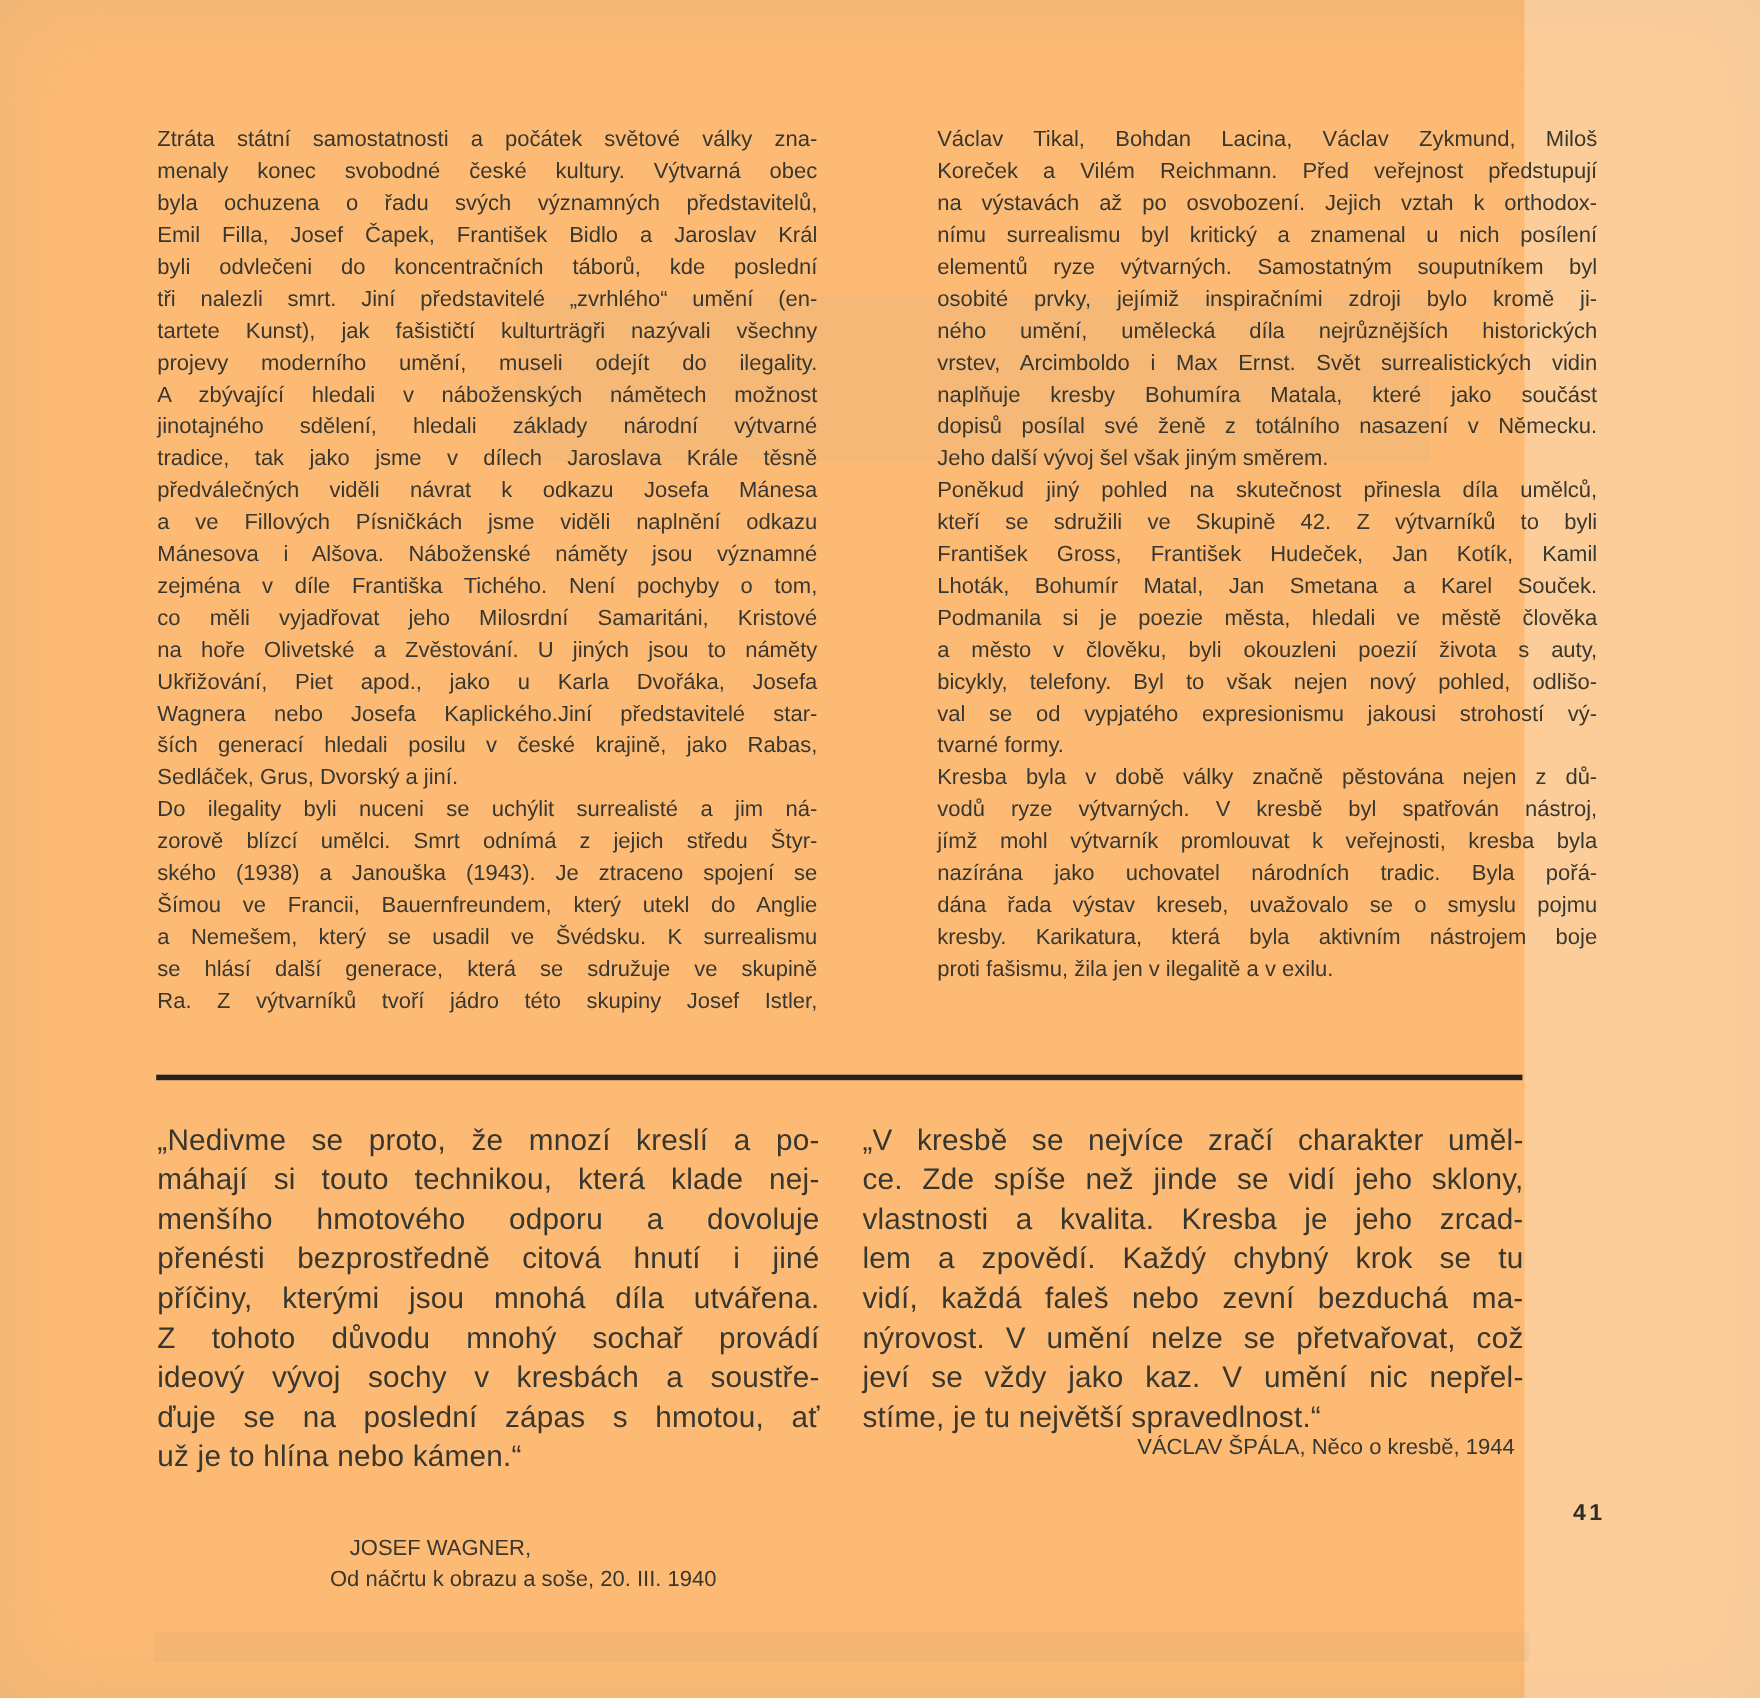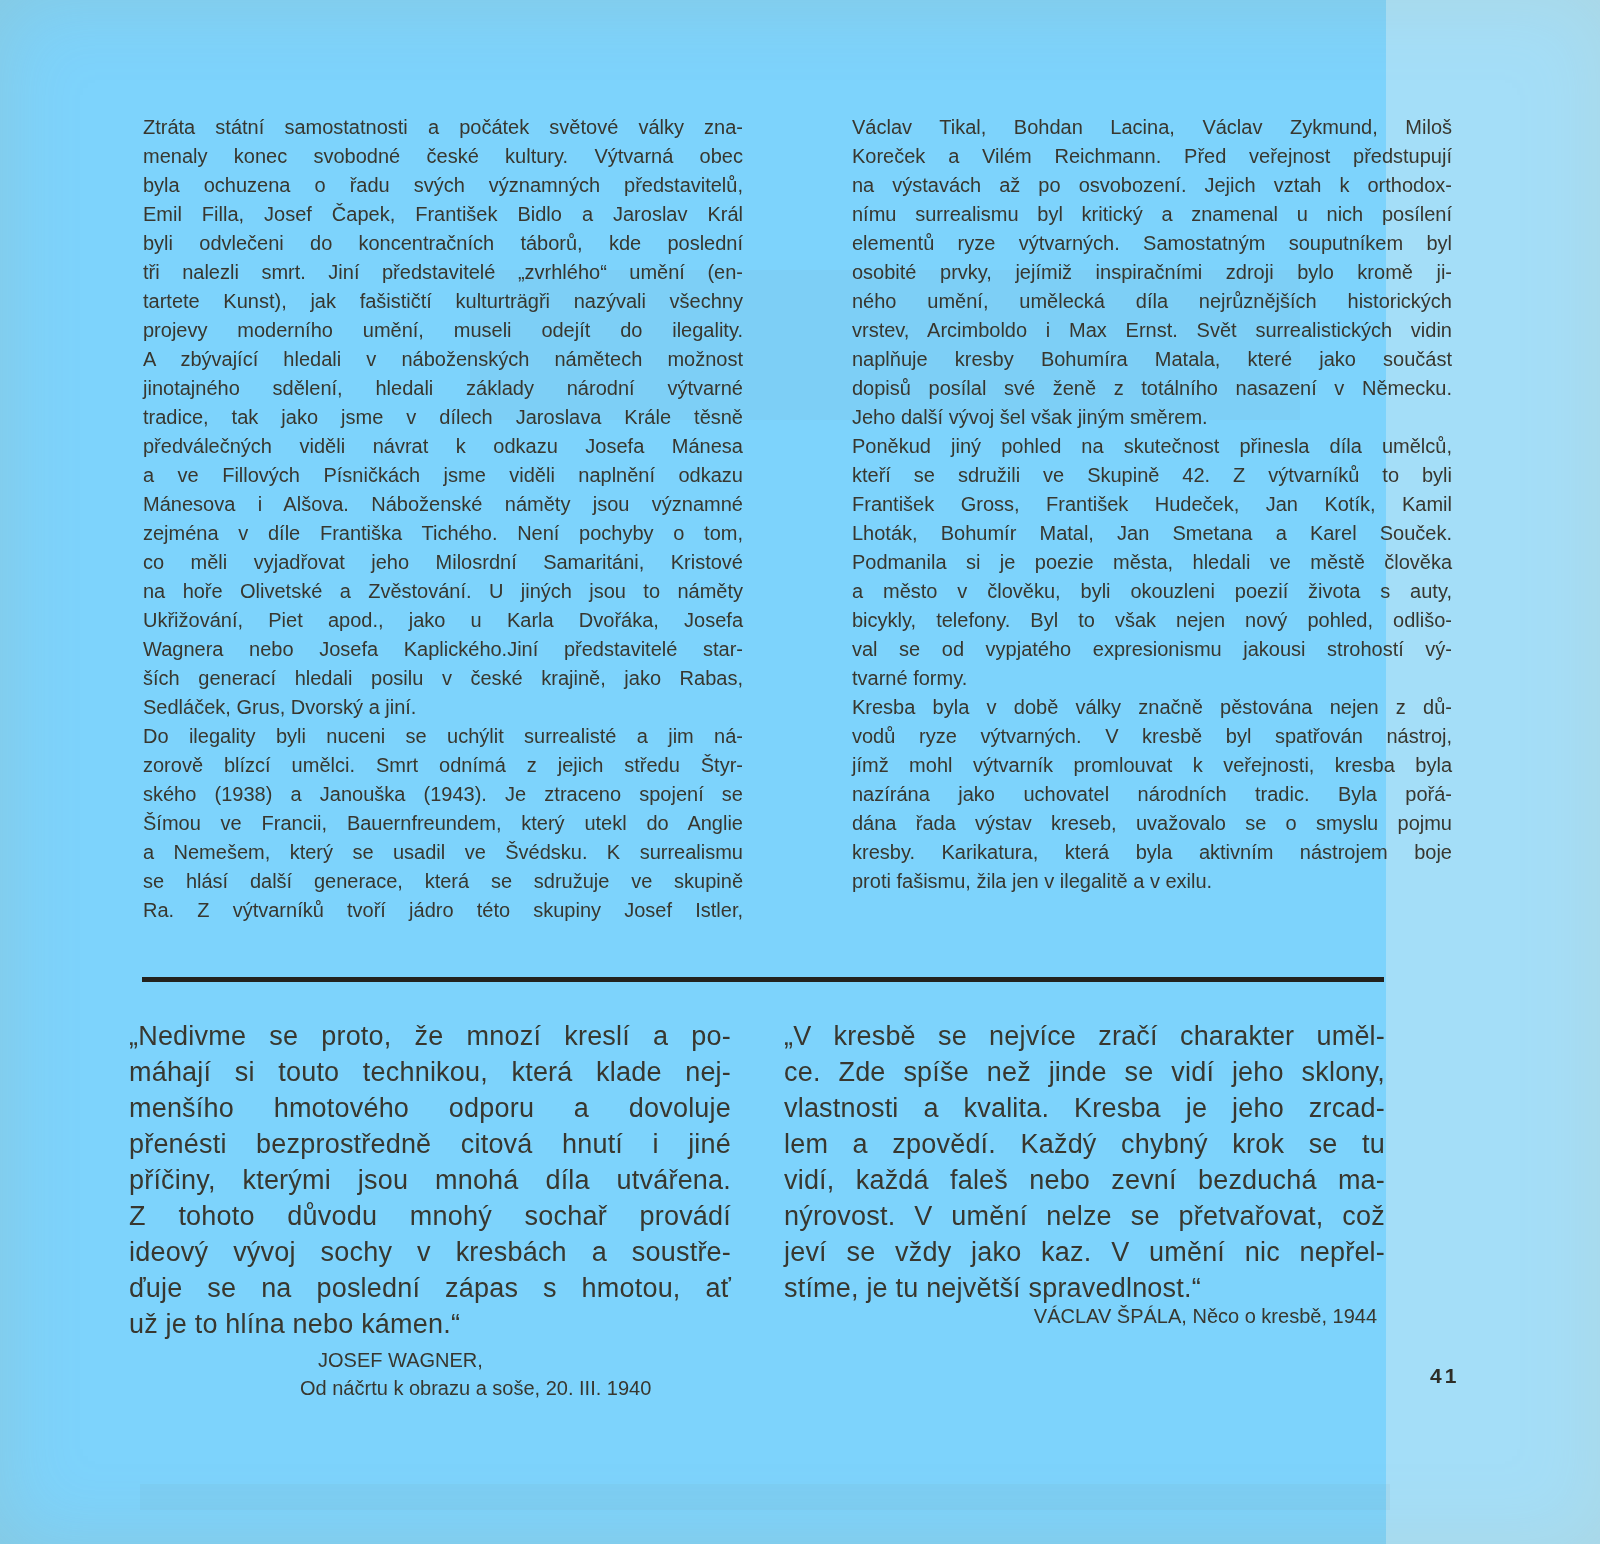--- a/index.html
+++ b/index.html
@@ -6,21 +6,21 @@
     margin: 0;
     padding: 0;
     width: 1600px;
     height: 1544px;
     background: #ebe4c9;
   }
   .page {
     position: relative;
     width: 1600px;
     height: 1544px;
-    background: #7dd3fc;
+    background: #fdba74;
     font-family: "Liberation Sans", sans-serif;
     color: #38372f;
     overflow: hidden;
     box-shadow: inset 0 0 80px rgba(175,165,125,0.22);
   }
   
   .tint-band {
     position: absolute;
     left: 470px; top: 270px; width: 830px; height: 150px;
     background: rgba(140,150,148,0.06);
@@ -68,34 +68,34 @@
   }
 
   
   .qcol {
     position: absolute;
     top: 1018px;
     font-size: 27px;
     line-height: 36px;
     letter-spacing: 0.2px;
   }
-  .qcol-left  { left: 129px; width: 602px; }
+  .qcol-left  { left: 143px; width: 602px; }
   .qcol-right { left: 784px; width: 601px; }
   .qline {
     text-align: justify;
     text-align-last: justify;
     text-justify: inter-word;
     height: 36px;
   }
   .qline.nojust { text-align-last: left; }
 
   
   .attr-left {
     position: absolute;
-    left: 300px; top: 1346px;
+    left: 300px; top: 1394px;
     font-size: 20px;
     line-height: 28px;
   }
   .attr-left .l1 { padding-left: 18px; }
   .attr-right {
     position: absolute;
     left: 808px; top: 1302px;
     width: 601px;
     padding-right: 32px;
     box-sizing: border-box;

